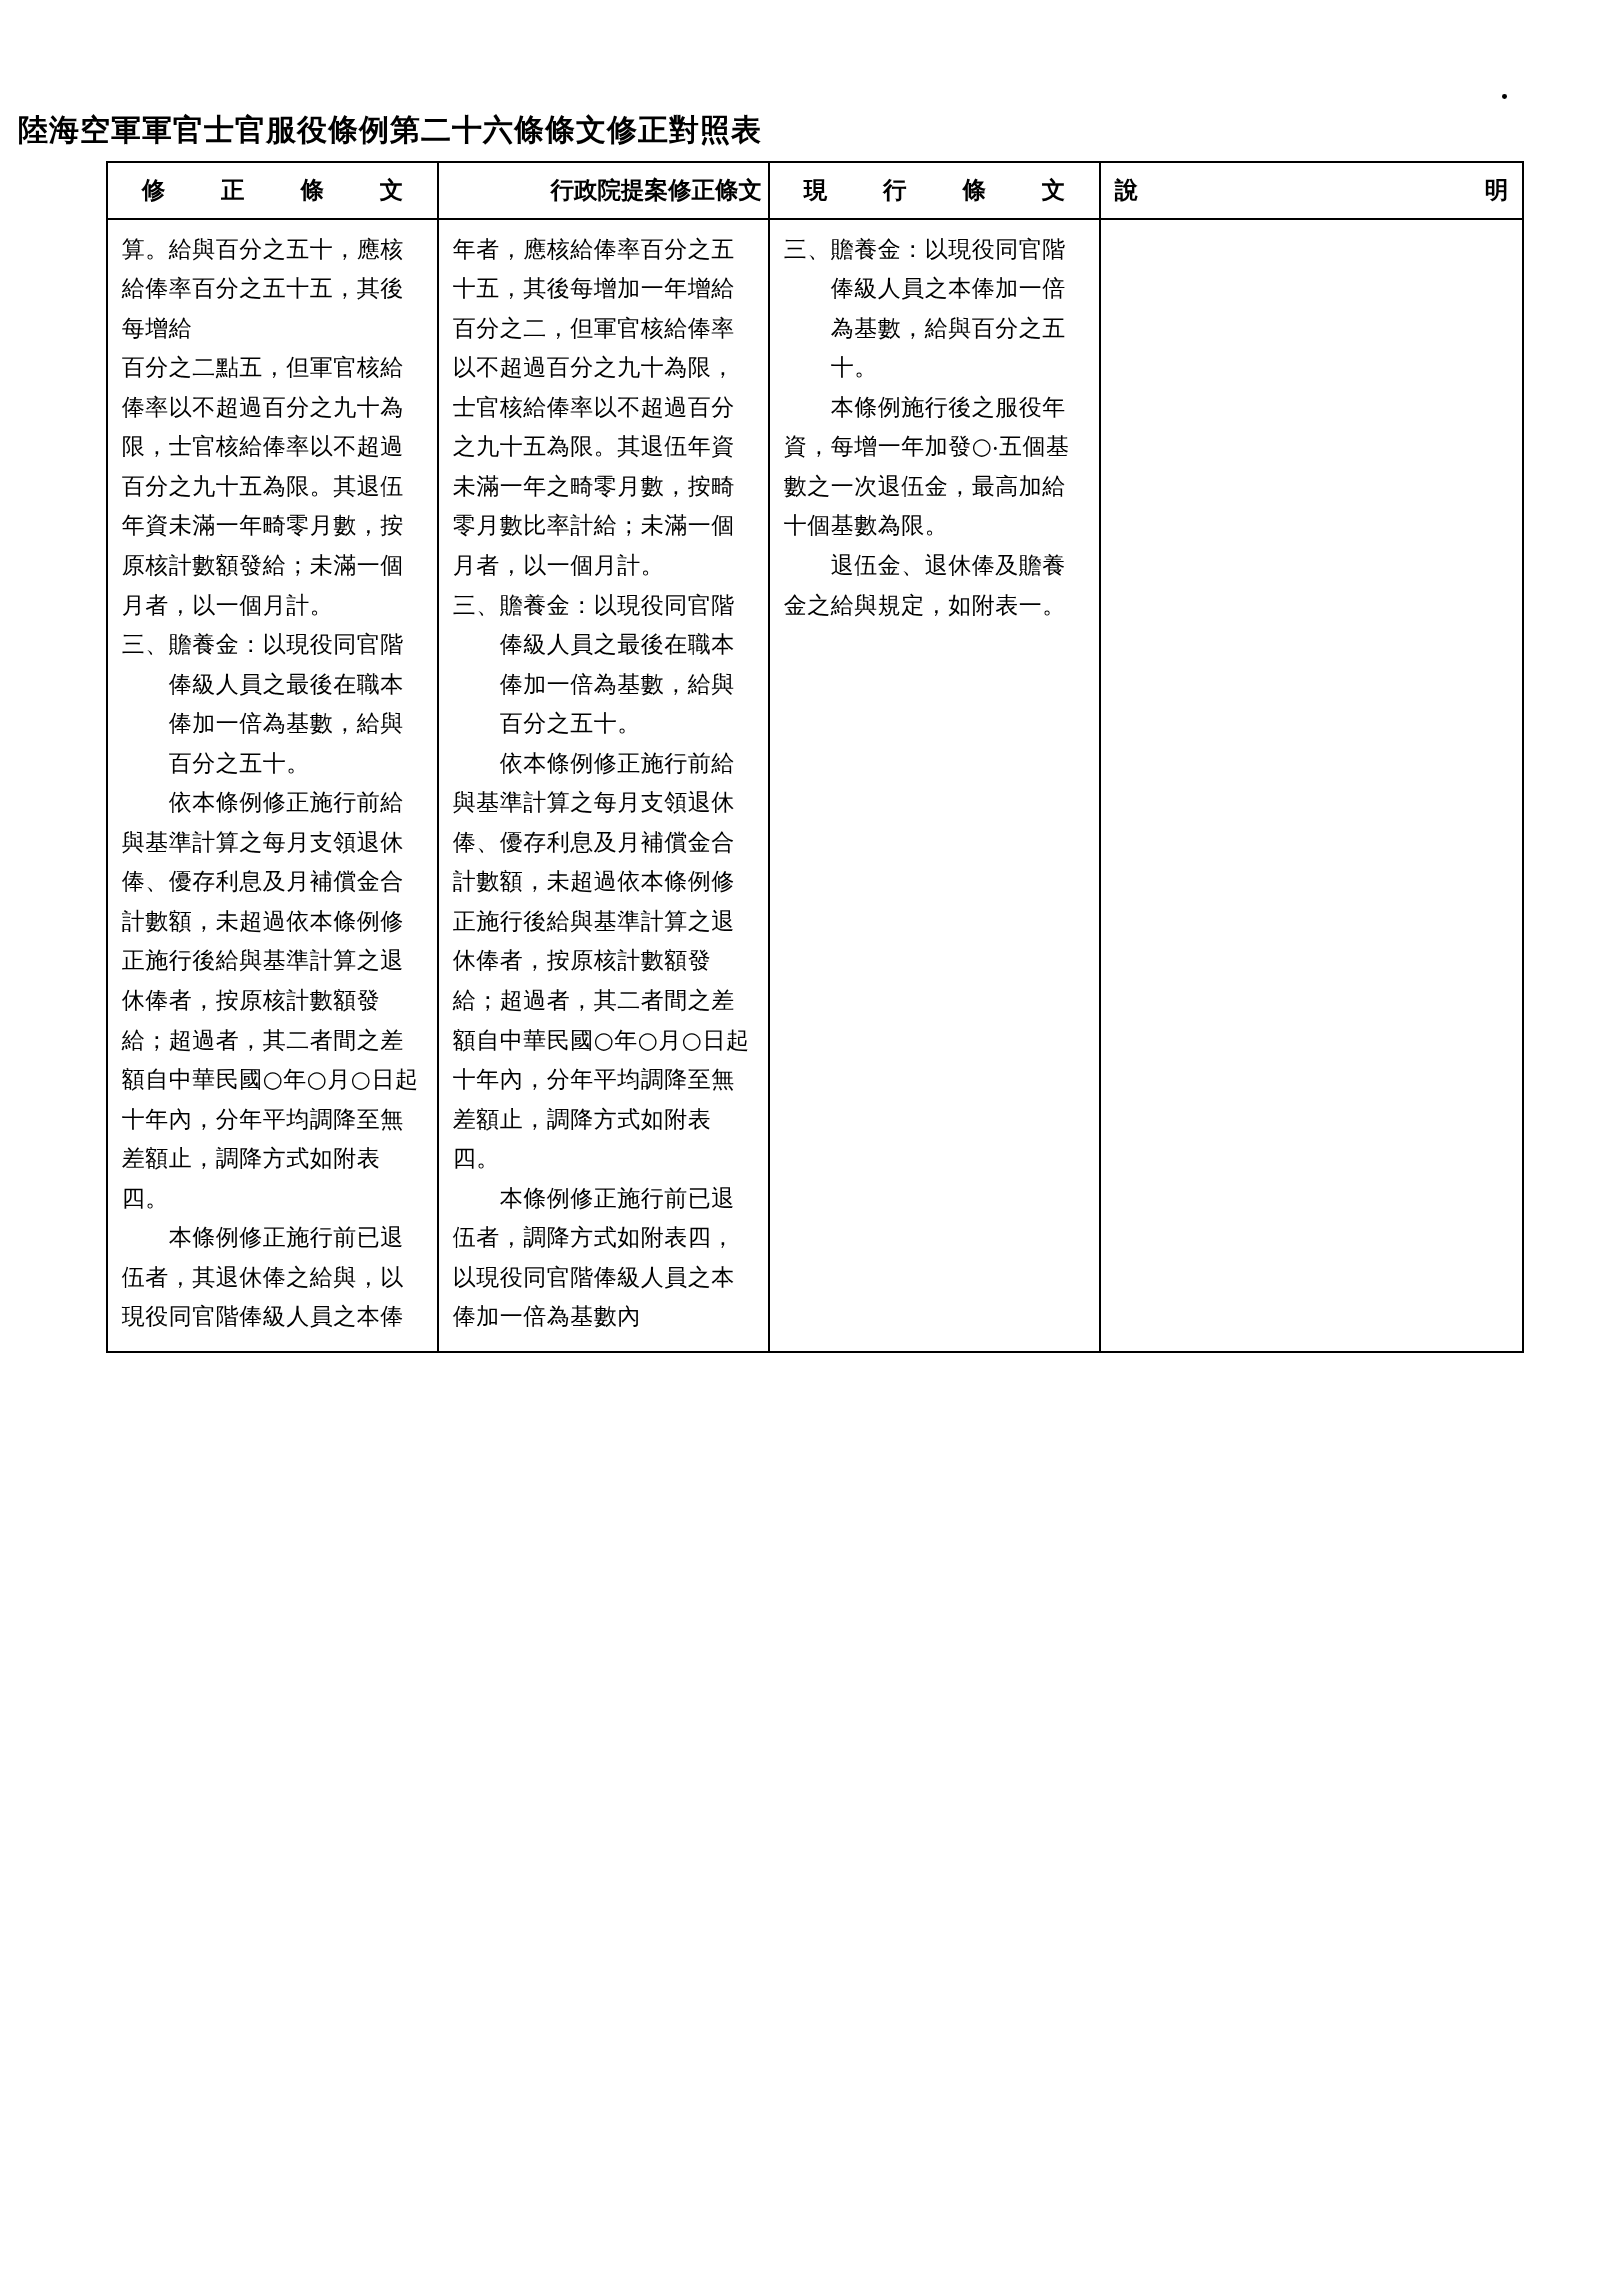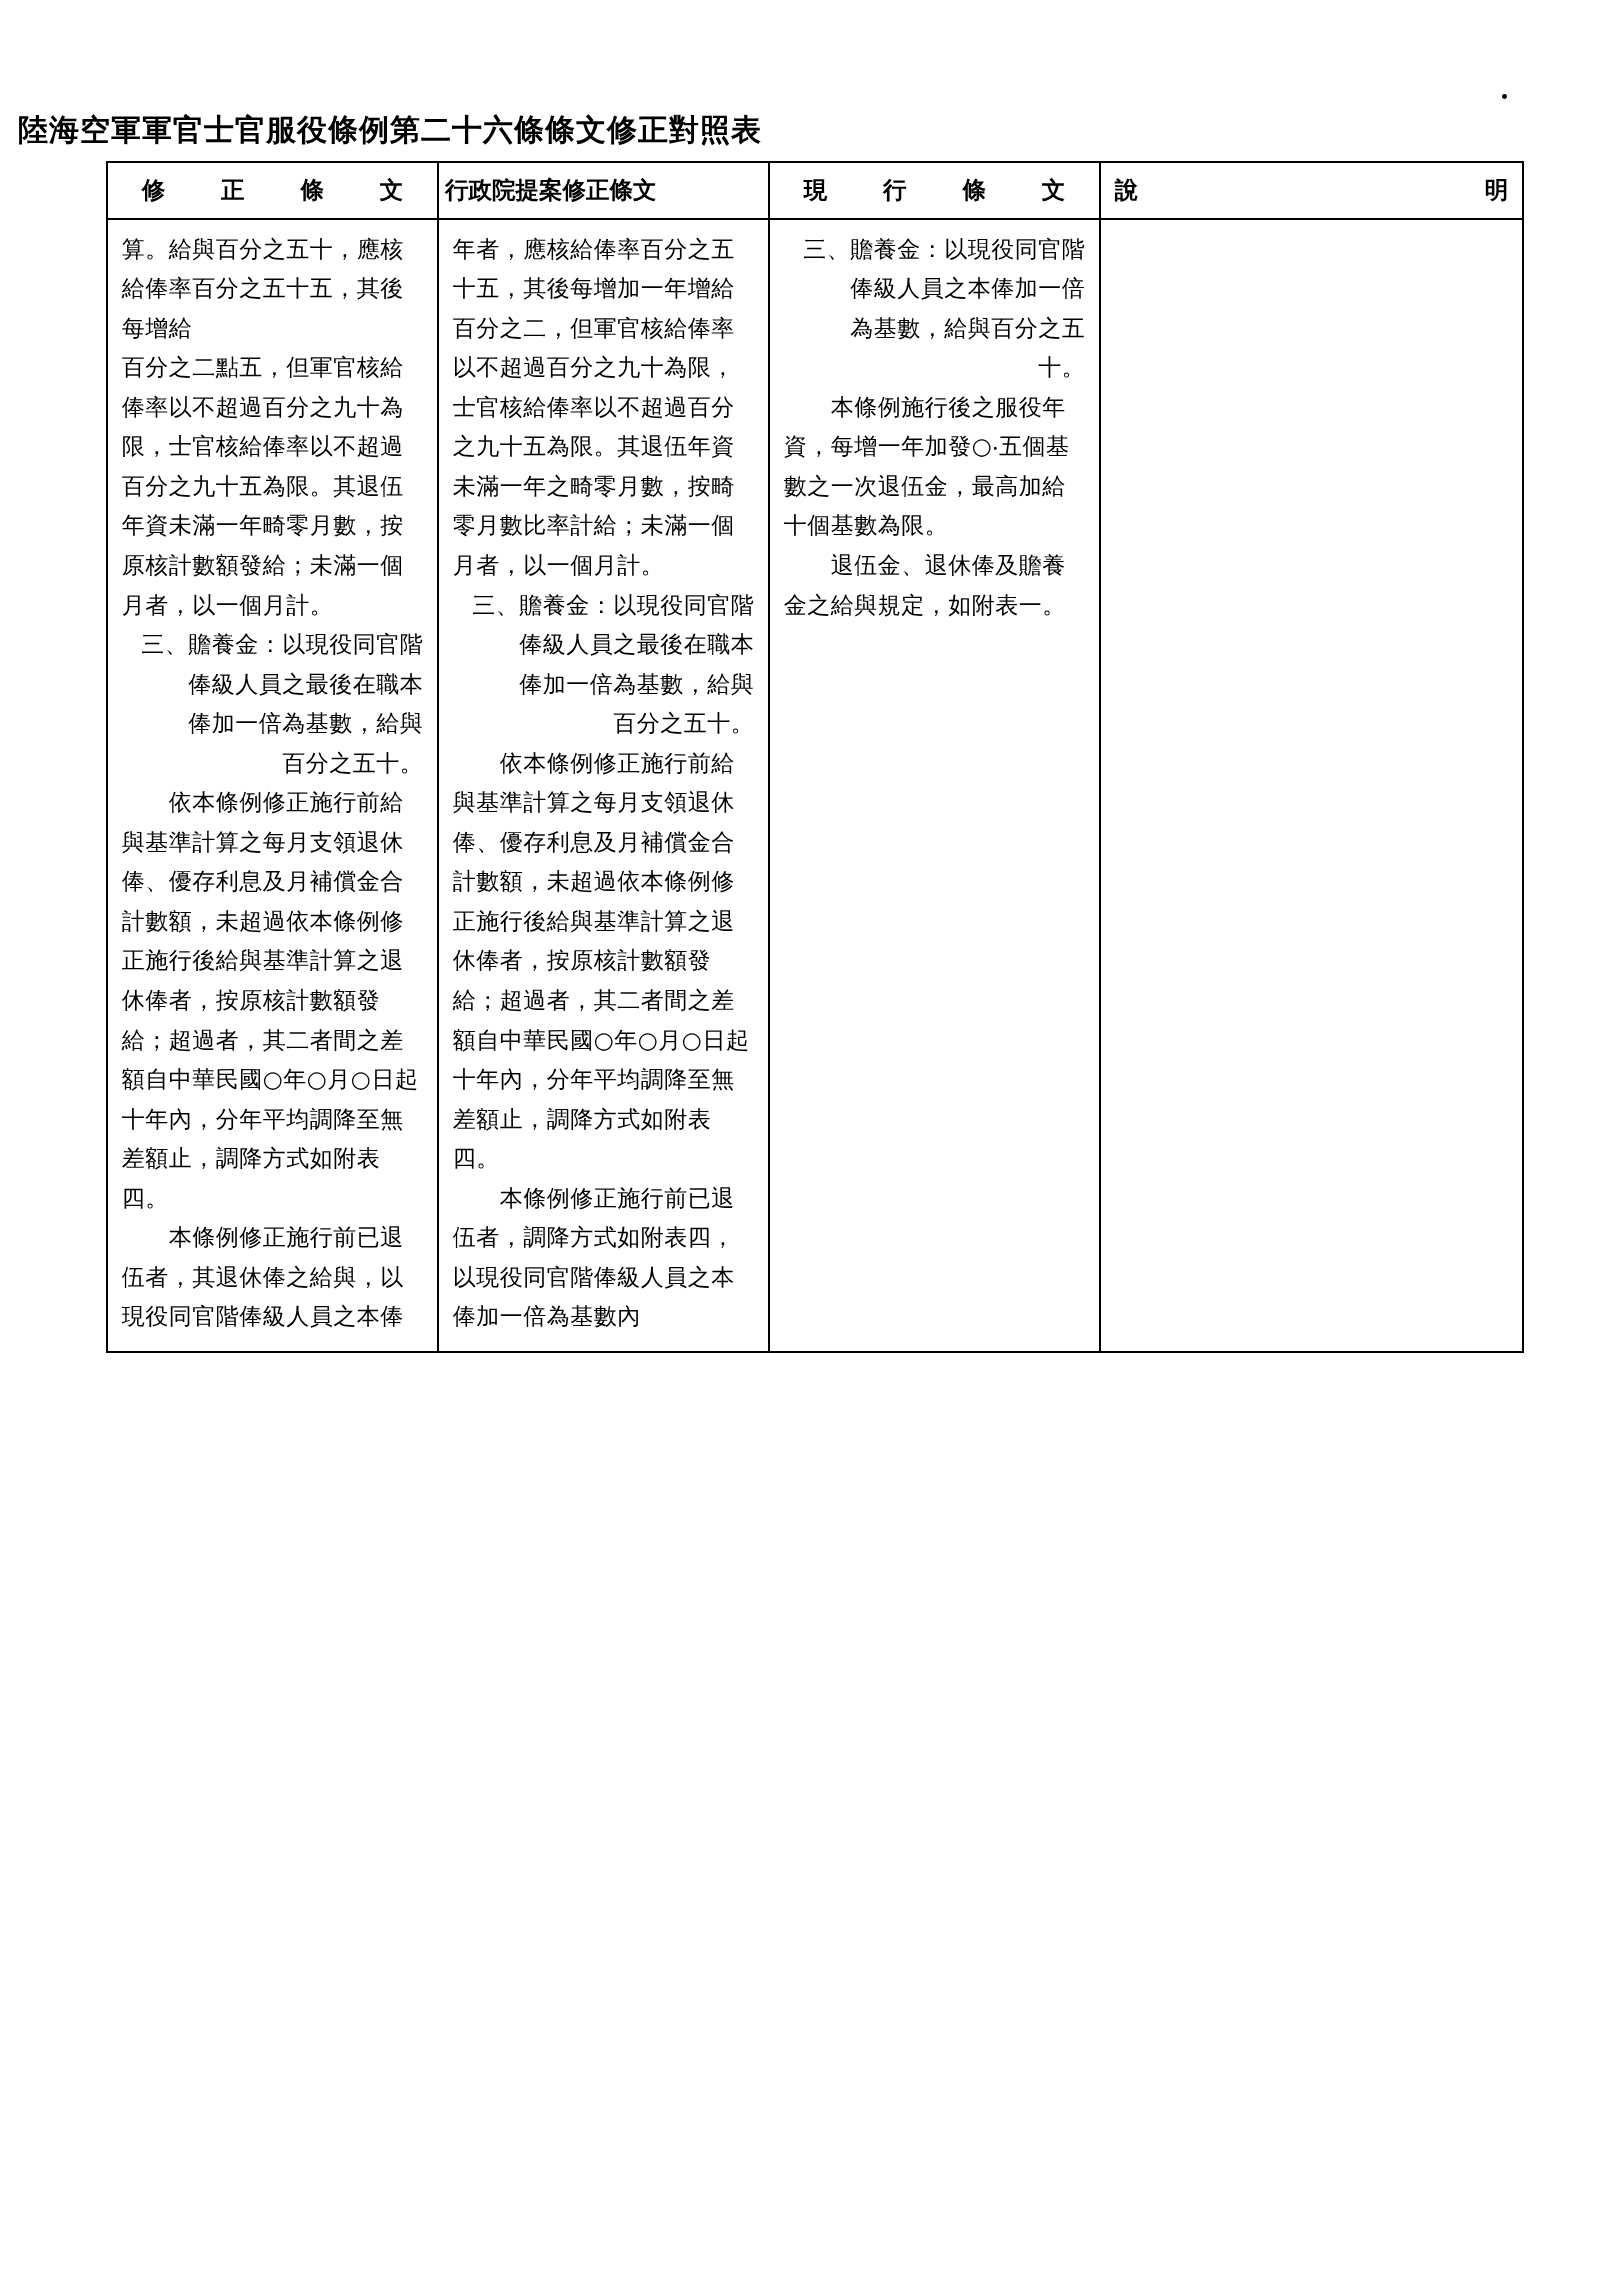--- a/index.html
+++ b/index.html
@@ -62,21 +62,21 @@
     vertical-align: middle;
     padding: 3.9px 5.9px;
   }
   .hd-spread {
     display: flex;
     justify-content: space-around;
     align-items: center;
     width: 100%;
   }
   .hd-center {
-    text-align: left;
+    text-align: right;
   }
   .hd-split {
     display: flex;
     justify-content: space-between;
     align-items: center;
     width: 100%;
     padding: 0 7.8px;
     box-sizing: border-box;
   }
   .cell-body {
@@ -86,21 +86,20 @@
     letter-spacing: 0.5px;
   }
   .para {
     margin: 0;
     white-space: pre-wrap;
     word-break: break-all;
   }
   .para.hang {
     padding-left: 2.05em;
     text-indent: -2.05em;
-    text-align: right;
   }
   .para.firstline {
     text-indent: 2.05em;
   }
   .underline-seg {
     text-underline-offset: 2.9px;
   }
   col.c1 { width: 331px; }
   col.c2 { width: 331px; }
   col.c3 { width: 331px; }

